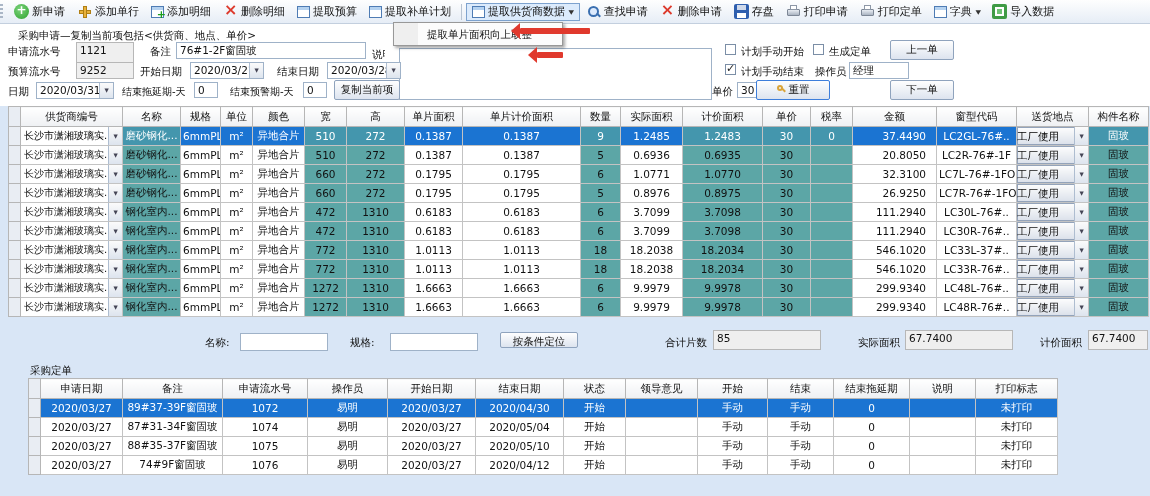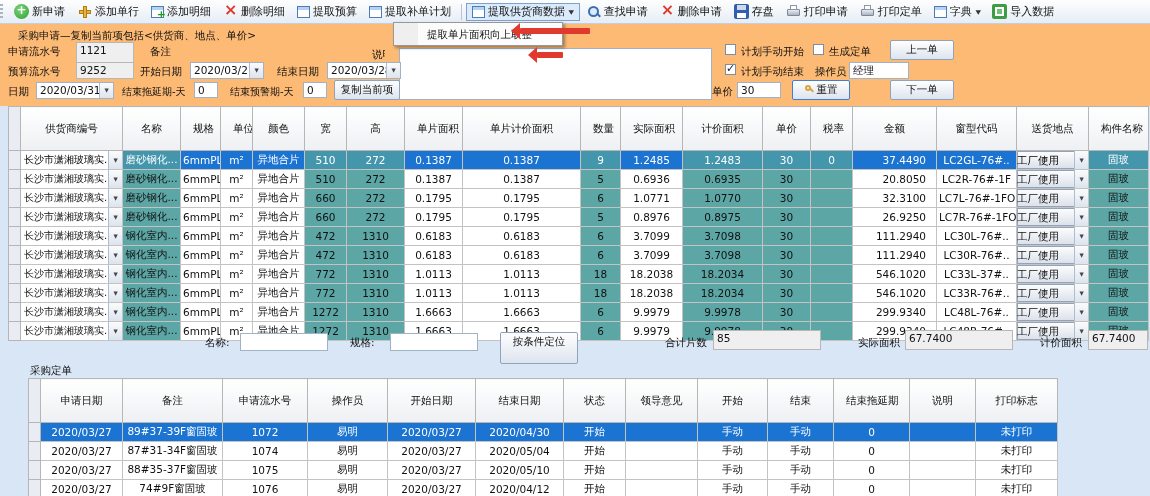--- a/index.html
+++ b/index.html
@@ -42,41 +42,41 @@
   .ic-save-icon:after{content:"";position:absolute;left:3px;bottom:1px;width:9px;height:5px;background:#fff}
   .ic-print-request-icon,.ic-print-order-icon{}
   .ic-print-request-icon:before,.ic-print-order-icon:before{content:"";position:absolute;left:1px;top:5px;
     width:13px;height:7px;background:linear-gradient(#e8ecf2,#aab4c2);border:1px solid #7d8796;border-radius:1px;box-sizing:border-box}
   .ic-print-request-icon:after,.ic-print-order-icon:after{content:"";position:absolute;left:4px;top:1px;
     width:7px;height:5px;background:#fff;border:1px solid #8d97a6;box-sizing:border-box}
   .ic-import-icon{background:#3f9b45;border-radius:2px}
   .ic-import-icon:before{content:"";position:absolute;left:3px;top:3px;width:9px;height:9px;background:#fff}
   .ic-import-icon:after{content:"";position:absolute;left:5px;top:5px;width:5px;height:5px;background:#6fc274}
   
-  #formPanel{position:absolute;left:0;top:24px;width:1150px;height:82px;background:#fdba74}
+  #formPanel{position:absolute;left:0;top:24px;width:1150px;height:82px;background:#ffffff}
   .flbl{position:absolute;white-space:nowrap;font-size:10.5px;color:#111}
   .inp,.ro,.cmb,.ta{position:absolute;box-sizing:border-box;background:#fff;border:1px solid #9fb2c8;
     font-size:10.5px;padding:1px 3px;line-height:13px}
   .ro{background:#efefef;border:1px solid #b7b7b7}
   .cmb{padding-right:14px}
   .cmb .ccar{position:absolute;right:0;top:0;bottom:0;width:13px;border-left:1px solid #aebdd0;
     background:linear-gradient(#fbfbfb,#dde4ee);font-size:5.5px;color:#445;display:flex;align-items:center;justify-content:center}
   .ta{padding:2px}
   .btn{position:absolute;box-sizing:border-box;border:1px solid #8fa3bd;border-radius:2px;
     background:linear-gradient(#fefefe,#dde4ef);text-align:center;font-size:10.5px;line-height:17px;cursor:default}
   .btn.focus{border:1px solid #3d7edb}
   .cb{position:absolute;width:11px;height:11px;background:#fff;border:1px solid #7b8ea6;box-sizing:border-box}
   .cb.checked:after{content:"✓";position:absolute;left:0;top:-3px;font-size:11px;color:#222;font-weight:bold}
   .wrench{display:inline-block;width:9px;height:9px;position:relative;margin-right:3px;vertical-align:-1px}
   .wrench:before{content:"";position:absolute;left:0;top:0;width:6px;height:6px;border:2px solid #d9a43a;border-radius:50%;box-sizing:border-box}
   .wrench:after{content:"";position:absolute;left:4px;top:4px;width:5px;height:2px;background:#d9a43a;transform:rotate(45deg)}
   
   table.grid{border-collapse:collapse;table-layout:fixed;background:#fff;font-size:10.5px}
   .grid th{font-weight:normal;background:linear-gradient(#ffffff,#eef0f3);border:1px solid #b6b6b6;
-    height:19px;padding:12px;overflow:hidden;white-space:nowrap;font-size:10.5px}
+    height:19px;padding:0;overflow:hidden;white-space:nowrap;font-size:10.5px}
   .grid td{border-right:1px solid #c3c3c3;border-bottom:1px solid #c3c3c3;height:18px;
     padding:0 2px;overflow:hidden;white-space:nowrap;text-align:center;box-sizing:border-box}
   .grid td.gut,.grid th.gut{background:#e9edf3;border:1px solid #b6b6b6;padding:0}
   .grid td.teal{background:#5ca6a6}
   .grid td.ra{text-align:right;padding-right:10px}
   .grid td.combo{text-align:left;padding:0;background:#fff}
   .combo .txt{display:inline-block;width:calc(100% - 14px);overflow:hidden;white-space:nowrap;
     padding-left:3px;box-sizing:border-box;vertical-align:top;line-height:18px;font-size:10px}
   .combo .ccar2,.dropbtn .ccar2{float:right;width:13px;height:18px;font-size:5.5px;color:#445;
     border-left:1px solid #aebdd0;background:linear-gradient(#fbfbfb,#dde4ee);
@@ -168,20 +168,21 @@
       <span class="tlbl">导入数据</span>
     </div>
   </div>
 
 <div id="formPanel">
   <div id="sectionTitle">采购申请—复制当前项包括&lt;供货商、地点、单价&gt;</div>
 
   <span class="flbl" style="left:8px;top:21px">申请流水号</span>
   <span class="ro" style="left:76px;top:18px;width:58px;height:34px">1121</span>
   <span class="flbl" style="left:150px;top:21px">备注</span>
+  <span class="inp" style="left:176px;top:18px;width:190px;height:17px">76#1-2F窗固玻</span>
   <span class="flbl" style="left:372px;top:24px;width:13px;height:28px;line-height:13px;word-break:break-all;overflow:hidden">说明</span>
   <div class="ta" style="left:399px;top:24px;width:313px;height:52px"></div>
 
   <span class="flbl" style="left:8px;top:41px">预算流水号</span>
   <span class="ro" style="left:76px;top:38px;width:58px;height:17px">9252</span>
   <span class="flbl" style="left:140px;top:41px">开始日期</span>
   <span class="cmb" style="left:190px;top:38px;width:74px;height:17px"><span>2020/03/21</span><span class="ccar">▼</span></span>
   <span class="flbl" style="left:277px;top:41px">结束日期</span>
   <span class="cmb" style="left:327px;top:38px;width:74px;height:17px"><span>2020/03/28</span><span class="ccar">▼</span></span>
 
@@ -199,21 +200,21 @@
   <span class="flbl" style="left:829px;top:21px">生成定单</span>
   <div class="btn" style="left:890px;top:16px;width:64px;height:20px">上一单</div>
 
   <span class="cb checked" style="left:725px;top:40px"></span>
   <span class="flbl" style="left:741px;top:41px">计划手动结束</span>
   <span class="flbl" style="left:815px;top:41px">操作员</span>
   <span class="inp" style="left:849px;top:38px;width:60px;height:17px">经理</span>
 
   <span class="flbl" style="left:712px;top:61px">单价</span>
   <span class="inp" style="left:737px;top:58px;width:44px;height:16px">30</span>
-  <div class="btn focus" style="left:792px;top:56px;width:58px;height:20px"><span class="wrench"></span><span>重置</span></div>
+  <div class="btn focus" style="left:756px;top:56px;width:74px;height:20px"><span class="wrench"></span><span>重置</span></div>
   <div class="btn" style="left:890px;top:56px;width:64px;height:20px">下一单</div>
 </div>
 
 <div id="mainGridWrap">
     <table class="grid" style="width: 1140px;">
       <colgroup>
         <col style="width: 12px;">
         <col style="width: 102px;">
         <col style="width: 58px;">
         <col style="width: 40px;">
@@ -469,21 +470,21 @@
         </tr>
       </tbody>
     </table>
   </div>
 
 <div id="midStrip">
   <span class="flbl" style="left:205px;top:20px">名称:</span>
   <span class="inp" style="left:240px;top:17px;width:88px;height:18px"></span>
   <span class="flbl" style="left:350px;top:20px">规格:</span>
   <span class="inp" style="left:390px;top:17px;width:88px;height:18px"></span>
-  <div class="btn" style="left:500px;top:16px;width:78px;height:32px">按条件定位</div>
+  <div class="btn" style="left:500px;top:16px;width:78px;height:16px">按条件定位</div>
   <span class="flbl" style="left:665px;top:20px">合计片数</span>
   <span class="ro" style="left:713px;top:14px;width:108px;height:20px">85</span>
   <span class="flbl" style="left:858px;top:20px">实际面积</span>
   <span class="ro" style="left:905px;top:14px;width:108px;height:20px">67.7400</span>
   <span class="flbl" style="left:1040px;top:20px">计价面积</span>
   <span class="ro" style="left:1088px;top:14px;width:60px;height:20px">67.7400</span>
   <span class="flbl" style="left:30px;top:48px">采购定单</span>
 </div>
 
 <div id="ordersGridWrap">

